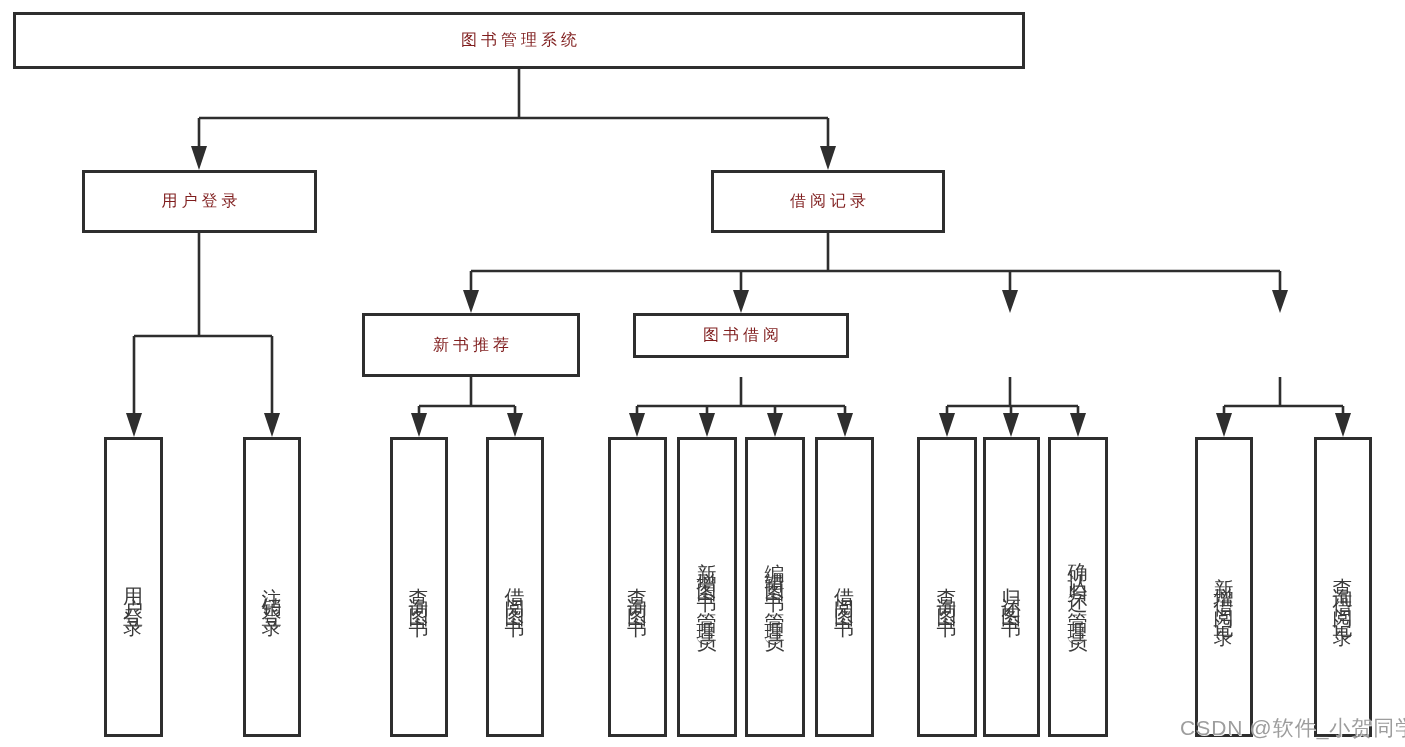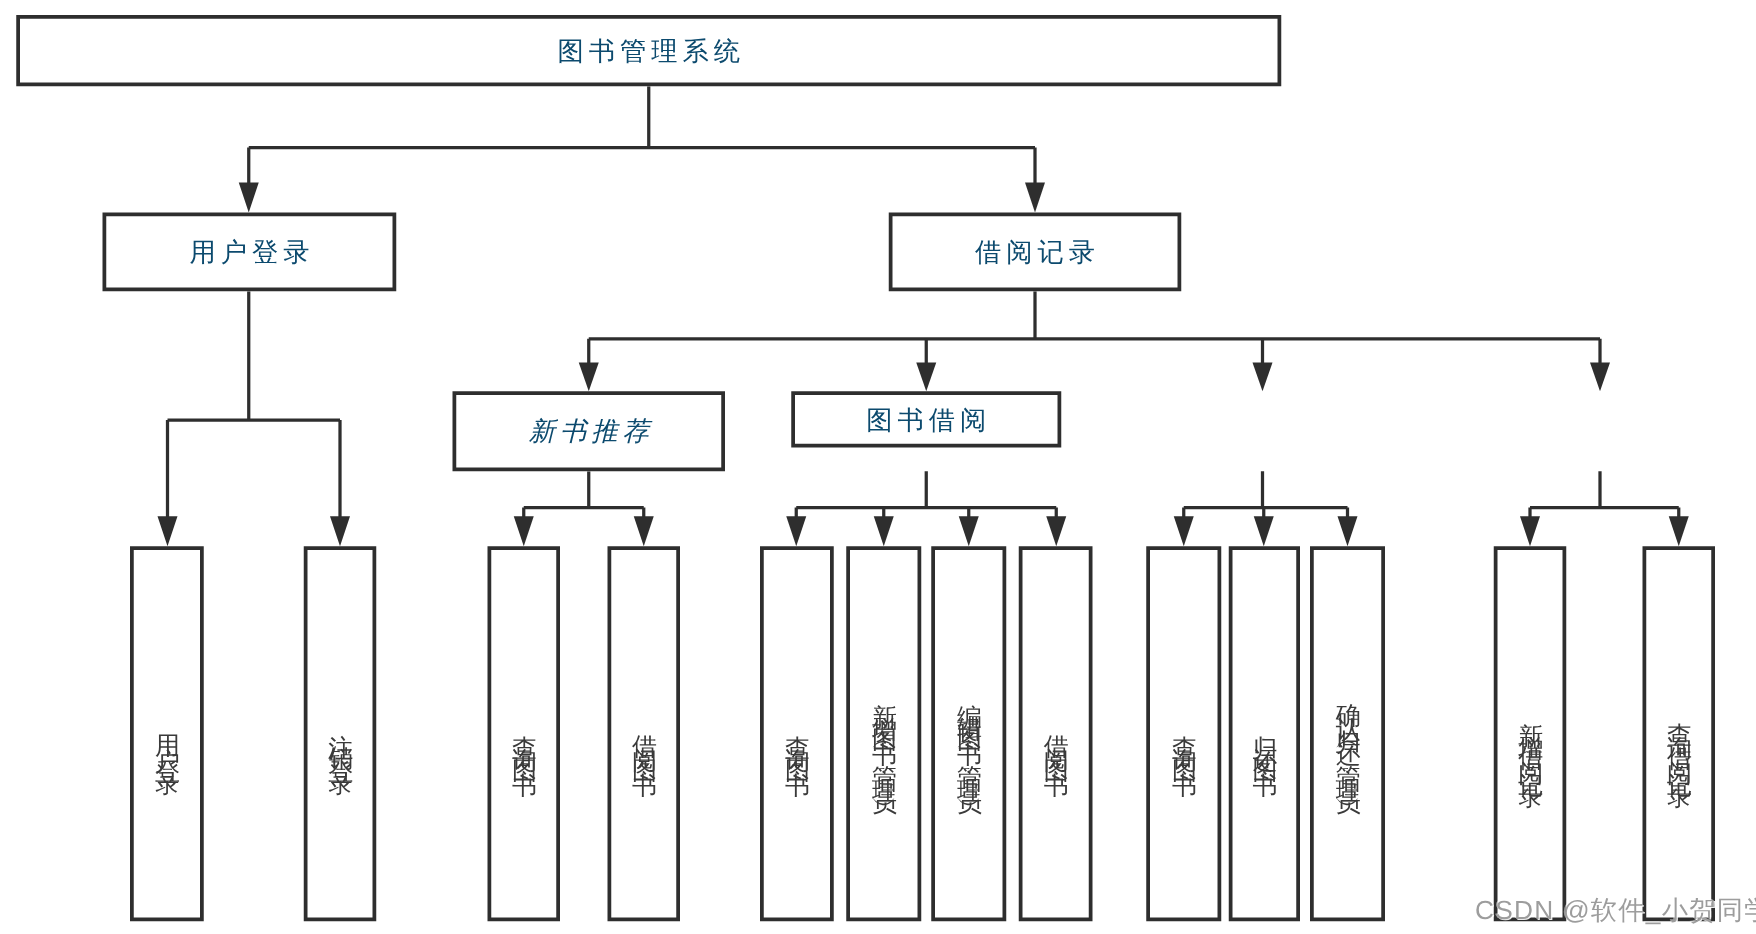--- a/index.html
+++ b/index.html
@@ -20,24 +20,24 @@
   .node {
     position: absolute;
     box-sizing: border-box;
     border: 3px solid #2e2e2e;
     background: #ffffff;
     display: flex;
     align-items: center;
     justify-content: center;
   }
   .hlabel {
-    font-size: 21px;
+    font-size: 16px;
     letter-spacing: 4px;
     padding-left: 4px; 
-    color: #0c4a6e;
+    color: #7f1d1d;
     white-space: nowrap;
   }
   .leaf .vlabel {
     writing-mode: vertical-rl;
     text-orientation: mixed;
     font-size: 20px;
     line-height: 1;
     letter-spacing: 10px;
     padding-top: 10px; 
     color: #3a3a3a;
@@ -133,21 +133,21 @@
     <span class="hlabel">图书管理系统</span>
   </div>
 
   <div class="node" style="left:82px; top:170px; width:235px; height:63px;">
     <span class="hlabel">用户登录</span>
   </div>
   <div class="node" style="left:711px; top:170px; width:234px; height:63px;">
     <span class="hlabel">借阅记录</span>
   </div>
 
-  <div class="node" style="left:362px; top:313px; width:218px; height:64px;font-style:italic;">
+  <div class="node" style="left:362px; top:313px; width:218px; height:64px;">
     <span class="hlabel">新书推荐</span>
   </div>
   <div class="node" style="left:633px; top:313px; width:216px; height:45px;">
     <span class="hlabel">图书借阅</span>
   </div>
 
   <div class="node leaf" style="left:104px; top:437px; width:59px; height:300px;">
     <span class="vlabel">用户登录</span>
   </div>
   <div class="node leaf" style="left:243px; top:437px; width:58px; height:300px;">

